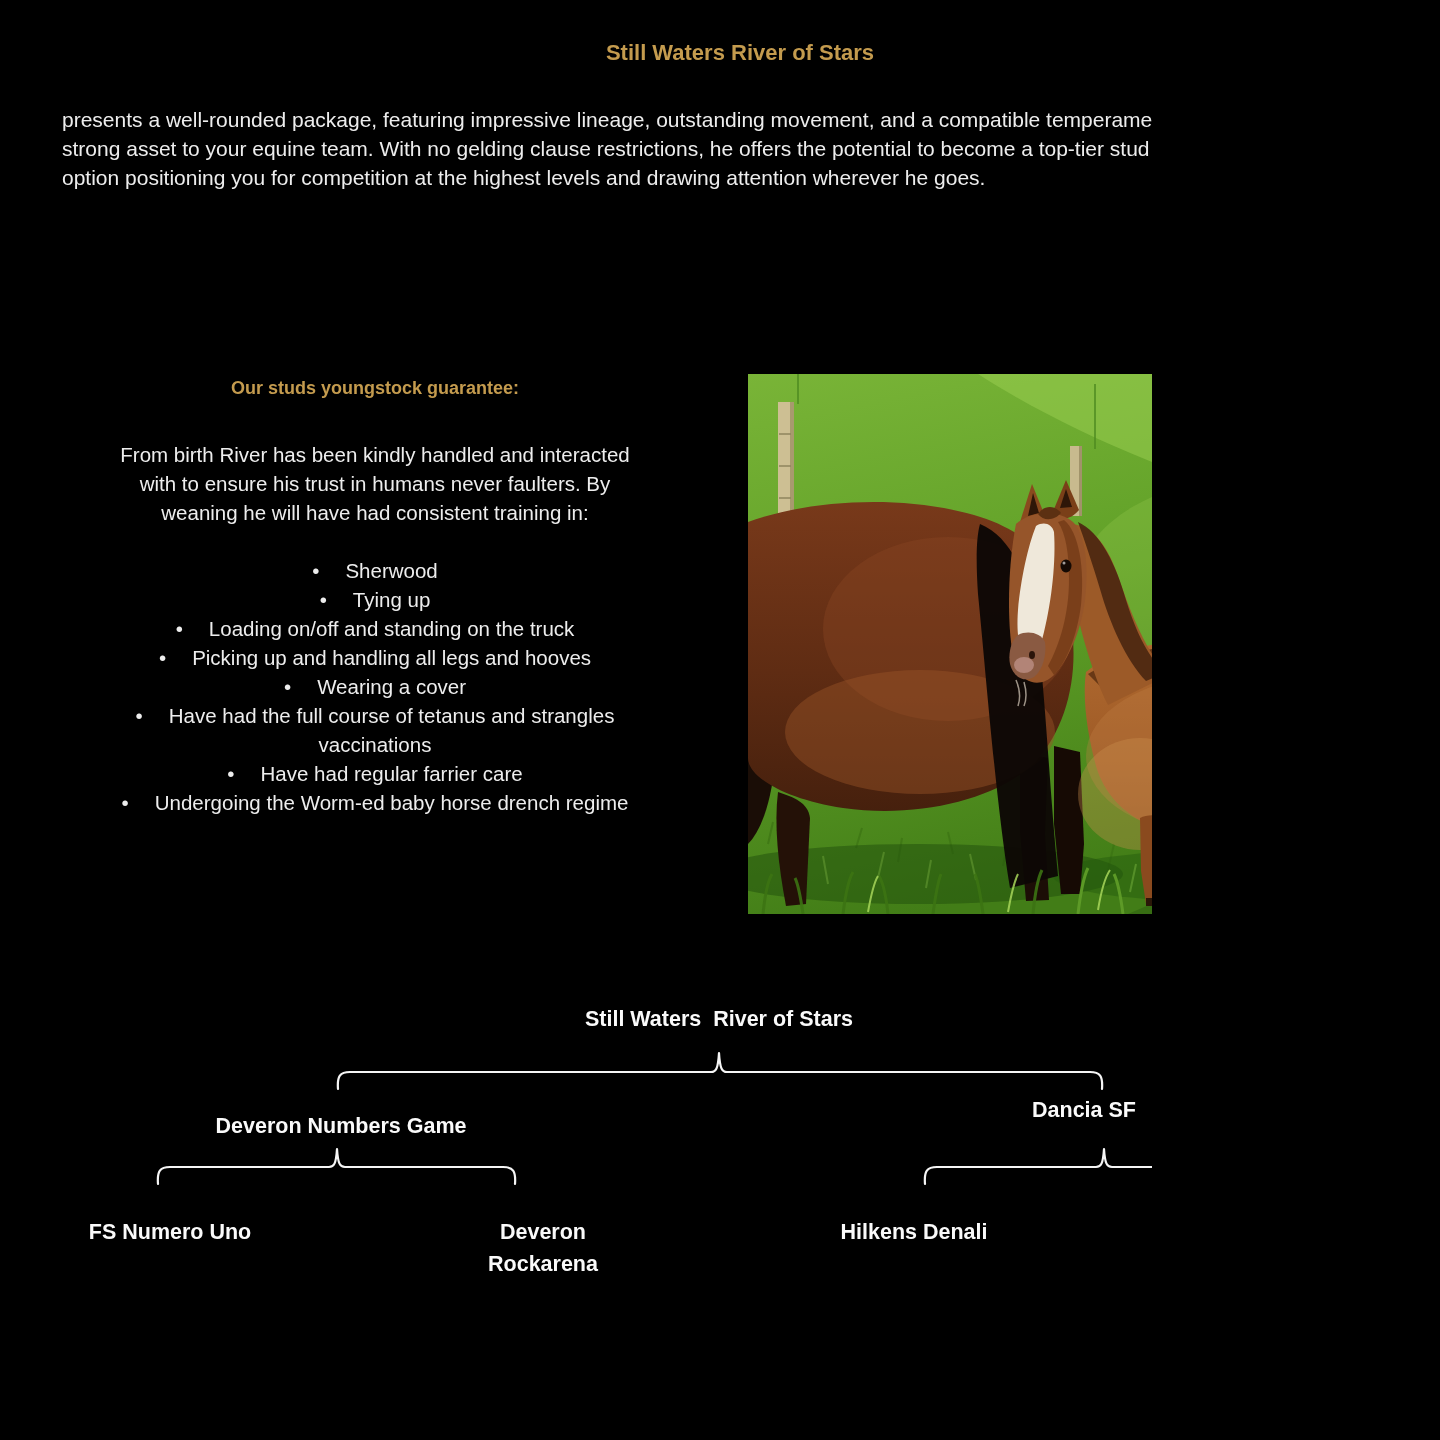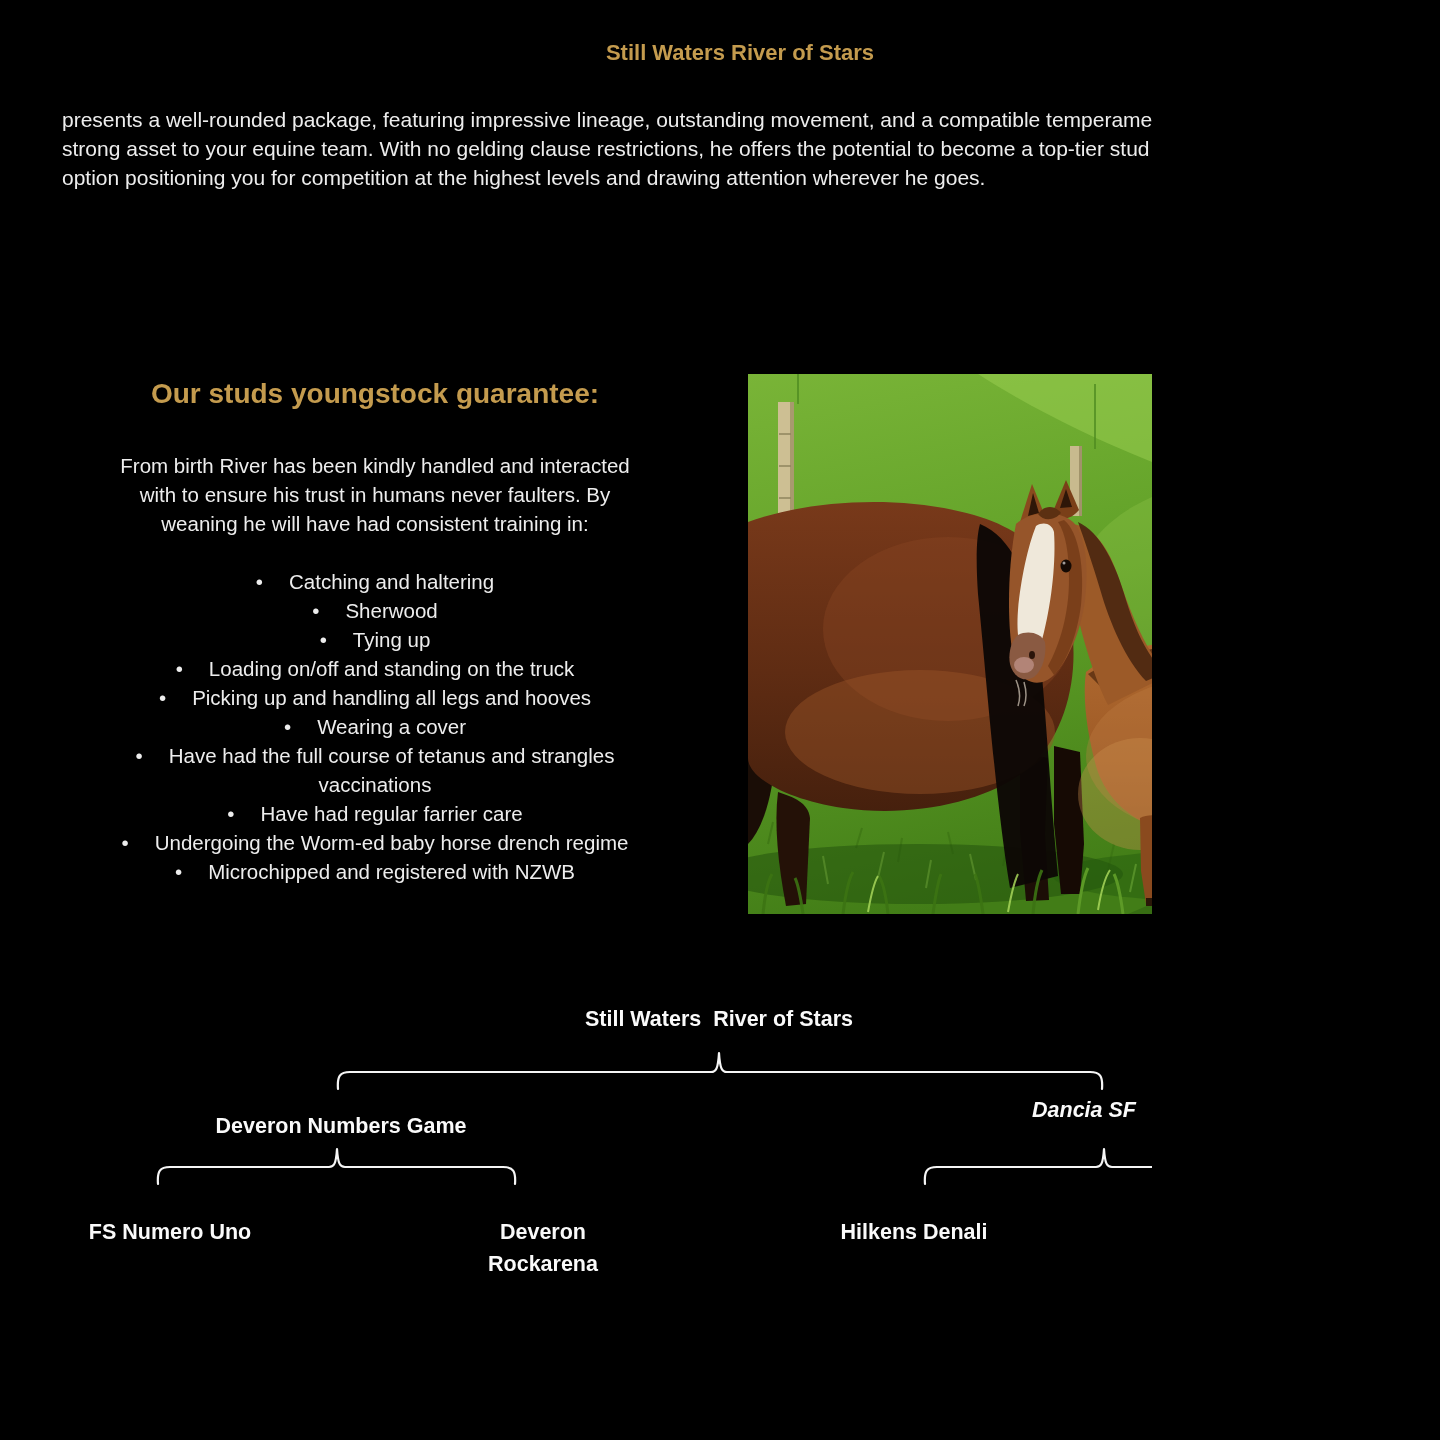--- a/index.html
+++ b/index.html
@@ -15,21 +15,21 @@
   .intro-block{
     position:absolute;left:54px;top:97px;width:1352px;color:#EDEDED;
     font-size:21px;line-height:29px;
   }
   .intro-block p{margin:8px;}
   .intro-block p + p{margin-top:29px;}
   .guarantee{
     position:absolute;left:95px;top:378px;width:560px;text-align:center;color:#EDEDED;
   }
   .guarantee h2{
-    margin:0;font-size:28px;font-weight:bold;color:#C49B4E;
+    margin:0;font-size:18px;font-weight:bold;color:#C49B4E;
   }
   .guarantee-intro{
     margin:41px auto 0 auto;width:545px;font-size:20.5px;line-height:29px;
   }
   .guarantee-bullets{
     list-style:none;margin:29px 0 0 0;padding:0;font-size:20.5px;line-height:29px;
   }
   .guarantee-bullets li{margin:0;}
   .blt{margin-right:26px;}
   .photo{
@@ -53,30 +53,28 @@
   <h1 class="doc-title">Still Waters River of Stars</h1>
 
   <div class="intro-block">
     <p>presents a well-rounded package, featuring impressive lineage, outstanding movement, and a compatible temperament. He would make a strong asset to your equine team. With no gelding clause restrictions, he offers the potential to become a top-tier stud or be gelded, either option positioning you for competition at the highest levels and drawing attention wherever he goes.</p>
   </div>
 
   <div class="guarantee">
     <h2>Our studs youngstock guarantee:</h2>
     <p class="guarantee-intro">From birth River has been kindly handled and interacted with to ensure his trust in humans never faulters. By weaning he will have had consistent training in:</p>
     <ul class="guarantee-bullets">
-        <li><span class="blt">•</span><span>Catching and haltering</span></li>
         <li><span class="blt">•</span><span>Sherwood</span></li>
         <li><span class="blt">•</span><span>Tying up</span></li>
         <li><span class="blt">•</span><span>Loading on/off and standing on the truck</span></li>
         <li><span class="blt">•</span><span>Picking up and handling all legs and hooves</span></li>
         <li><span class="blt">•</span><span>Wearing a cover</span></li>
         <li><span class="blt">•</span><span>Have had the full course of tetanus and strangles vaccinations</span></li>
         <li><span class="blt">•</span><span>Have had regular farrier care</span></li>
         <li><span class="blt">•</span><span>Undergoing the Worm-ed baby horse drench regime</span></li>
-        <li><span class="blt">•</span><span>Microchipped and registered with NZWB</span></li>
       </ul>
   </div>
 
   <figure class="photo" role="img" aria-label="Bay mare and bay foal with a white blaze standing in a sunlit green paddock with fence posts">
     <svg viewBox="0 0 669 540" preserveAspectRatio="none">
       <defs>
         <linearGradient id="grassG" x1="0" y1="0" x2="0.25" y2="1">
           <stop offset="0" stop-color="#79b437"></stop>
           <stop offset="0.45" stop-color="#61a128"></stop>
           <stop offset="1" stop-color="#427d17"></stop>
@@ -187,21 +185,21 @@
 
     <svg class="bracket-svg" viewBox="0 1040 1440 160">
       <g fill="none" stroke="#F5F5F5" stroke-width="2.2" stroke-linecap="round" stroke-linejoin="round">
         <path d="M338,1089 C337,1076 340,1072 350,1072 L711,1072 C716,1072 718,1069 719,1053 C720,1069 722,1072 727,1072 L1090,1072 C1100,1072 1103,1076 1102,1089"></path>
         <path d="M158,1184 C157,1171 160,1167 170,1167 L329,1167 C334,1167 336,1164 337,1149 C338,1164 340,1167 345,1167 L503,1167 C513,1167 516,1171 515,1184"></path>
         <path d="M925,1184 C924,1171 927,1167 937,1167 L1096,1167 C1101,1167 1103,1164 1104,1149 C1105,1164 1107,1167 1112,1167 L1271,1167 C1281,1167 1284,1171 1283,1184"></path>
       </g>
     </svg>
 
     <div class="pedigree-label" style="left:337px;top:1110px;padding-left:8px;">Deveron Numbers Game</div>
-    <div class="pedigree-label" style="left:1084px;top:1094px;font-style:italic;">Dancia SF</div>
+    <div class="pedigree-label" style="left:1084px;top:1094px;">Dancia SF</div>
 
     <div class="pedigree-label" style="left:170px;top:1216px;">FS Numero Uno</div>
     <div class="pedigree-label wrap" style="left:543px;top:1216px;width:170px;">Deveron Rockarena</div>
     <div class="pedigree-label" style="left:914px;top:1216px;">Hilkens Denali</div>
     <div class="pedigree-label wrap" style="left:1270px;top:1216px;width:235px;">Sherwood Twist &amp; Shout</div>
   </div>
 
 </div>
 
 </body></html>

